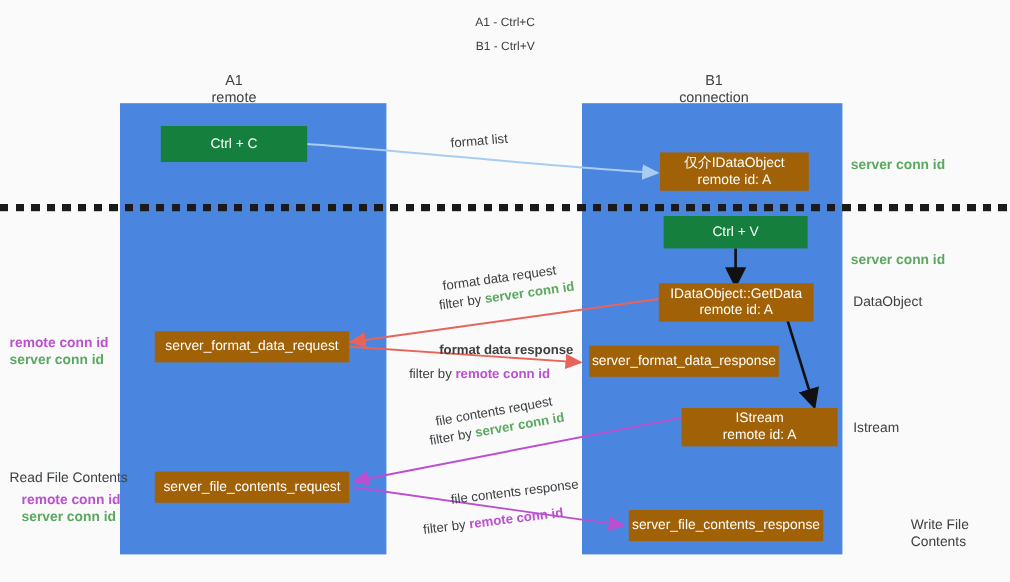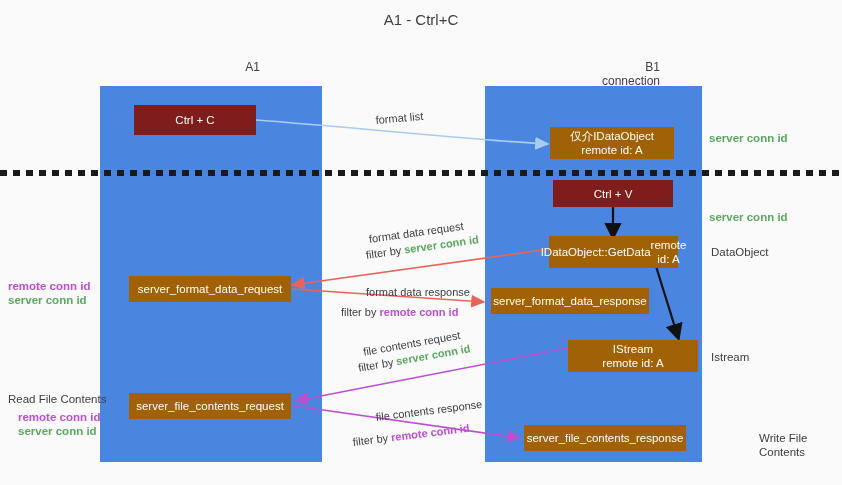--- a/index.html
+++ b/index.html
@@ -9,38 +9,38 @@
     font-family:"Liberation Sans","DejaVu Sans",sans-serif;
     overflow:hidden;
     position:relative;
   }
   #stage{position:relative;width:842px;height:485px;}
   .abs{position:absolute;}
 
   
   .title{
     left:0;top:10px;width:842px;text-align:center;
-    font-size:15px;color:#3c4043;line-height:20px;
+    font-size:10px;color:#3c4043;line-height:20px;
   }
 
   
   .col-head{
-    font-size:12px;color:#3c4043;text-align:right;line-height:14px;
+    font-size:12px;color:#3c4043;text-align:center;line-height:14px;
   }
 
   
   .lane{background:#4a86e0;}
 
   
   .box{
     box-sizing:border-box;
     display:flex;align-items:center;justify-content:center;
     text-align:center;color:#ffffff;font-size:11.5px;line-height:14px;
   }
-  .box-green{background:#7f1d1d;}
+  .box-green{background:#15803d;}
   .box-orange{background:#a16207;}
 
   
   .dashline{
     left:0;top:170px;width:842px;height:6px;
     background-image:repeating-linear-gradient(to right,#1a1a1a 0 7px,transparent 7px 13px);
   }
 
   
   .lbl{font-size:11.5px;color:#3c4043;line-height:14px;}
@@ -54,24 +54,26 @@
 
   svg.overlay{position:absolute;left:0;top:0;width:842px;height:485px;pointer-events:none;}
 </style>
 </head>
 <body>
 
 <div id="stage">
 
   <div class="abs title">
     <div>A1 - Ctrl+C</div>
+    <div>B1 - Ctrl+V</div>
   </div>
 
   <div class="abs col-head" style="left:130px;top:60px;width:130px;">
     <div>A1</div>
+    <div>remote</div>
   </div>
   <div class="abs col-head" style="left:530px;top:60px;width:130px;">
     <div>B1</div>
     <div>connection</div>
   </div>
 
   <div class="abs lane" style="left:100px;top:86px;width:222px;height:376px;"></div>
   <div class="abs lane" style="left:485px;top:86px;width:217px;height:376px;"></div>
 
   <svg class="overlay">
@@ -111,21 +113,21 @@
 
   <div class="abs box box-orange" style="left:550px;top:127px;width:124px;height:32px;flex-direction:column;">
     <span>仅介IDataObject</span>
     <span>remote id: A</span>
   </div>
 
   <div class="abs box box-green" style="left:553px;top:180px;width:120px;height:27px;">
     <span>Ctrl + V</span>
   </div>
 
-  <div class="abs box box-orange" style="left:549px;top:236px;width:129px;height:32px;flex-direction:row;">
+  <div class="abs box box-orange" style="left:549px;top:236px;width:129px;height:32px;flex-direction:column;">
     <span>IDataObject::GetData</span>
     <span>remote id: A</span>
   </div>
 
   <div class="abs box box-orange" style="left:129px;top:276px;width:162px;height:26px;">
     <span>server_format_data_request</span>
   </div>
 
   <div class="abs box box-orange" style="left:491px;top:288px;width:158px;height:26px;">
     <span>server_format_data_response</span>
@@ -163,21 +165,21 @@
     <div class="lbl lbl-green" style="margin-left:10px;">server conn id</div>
   </div>
 
   <div class="abs cap" style="left:375px;top:113px;transform:rotate(-5deg);">format list</div>
 
   <div class="abs cap" style="left:368px;top:232px;transform:rotate(-8deg);">format data request</div>
   <div class="abs cap" style="left:365px;top:248px;transform:rotate(-8deg);">
     <span>filter by </span><span class="g">server conn id</span>
   </div>
 
-  <div class="abs cap" style="left:366px;top:285px;">format data response</div>
+  <div class="abs cap" style="left:366px;top:285px;font-weight:bold;">format data response</div>
   <div class="abs cap" style="left:341px;top:305px;">
     <span>filter by </span><span class="p">remote conn id</span>
   </div>
 
   <div class="abs cap" style="left:362px;top:345px;transform:rotate(-10deg);">file contents request</div>
   <div class="abs cap" style="left:357px;top:361px;transform:rotate(-10deg);">
     <span>filter by </span><span class="g">server conn id</span>
   </div>
 
   <div class="abs cap" style="left:375px;top:410px;transform:rotate(-7deg);">file contents response</div>

